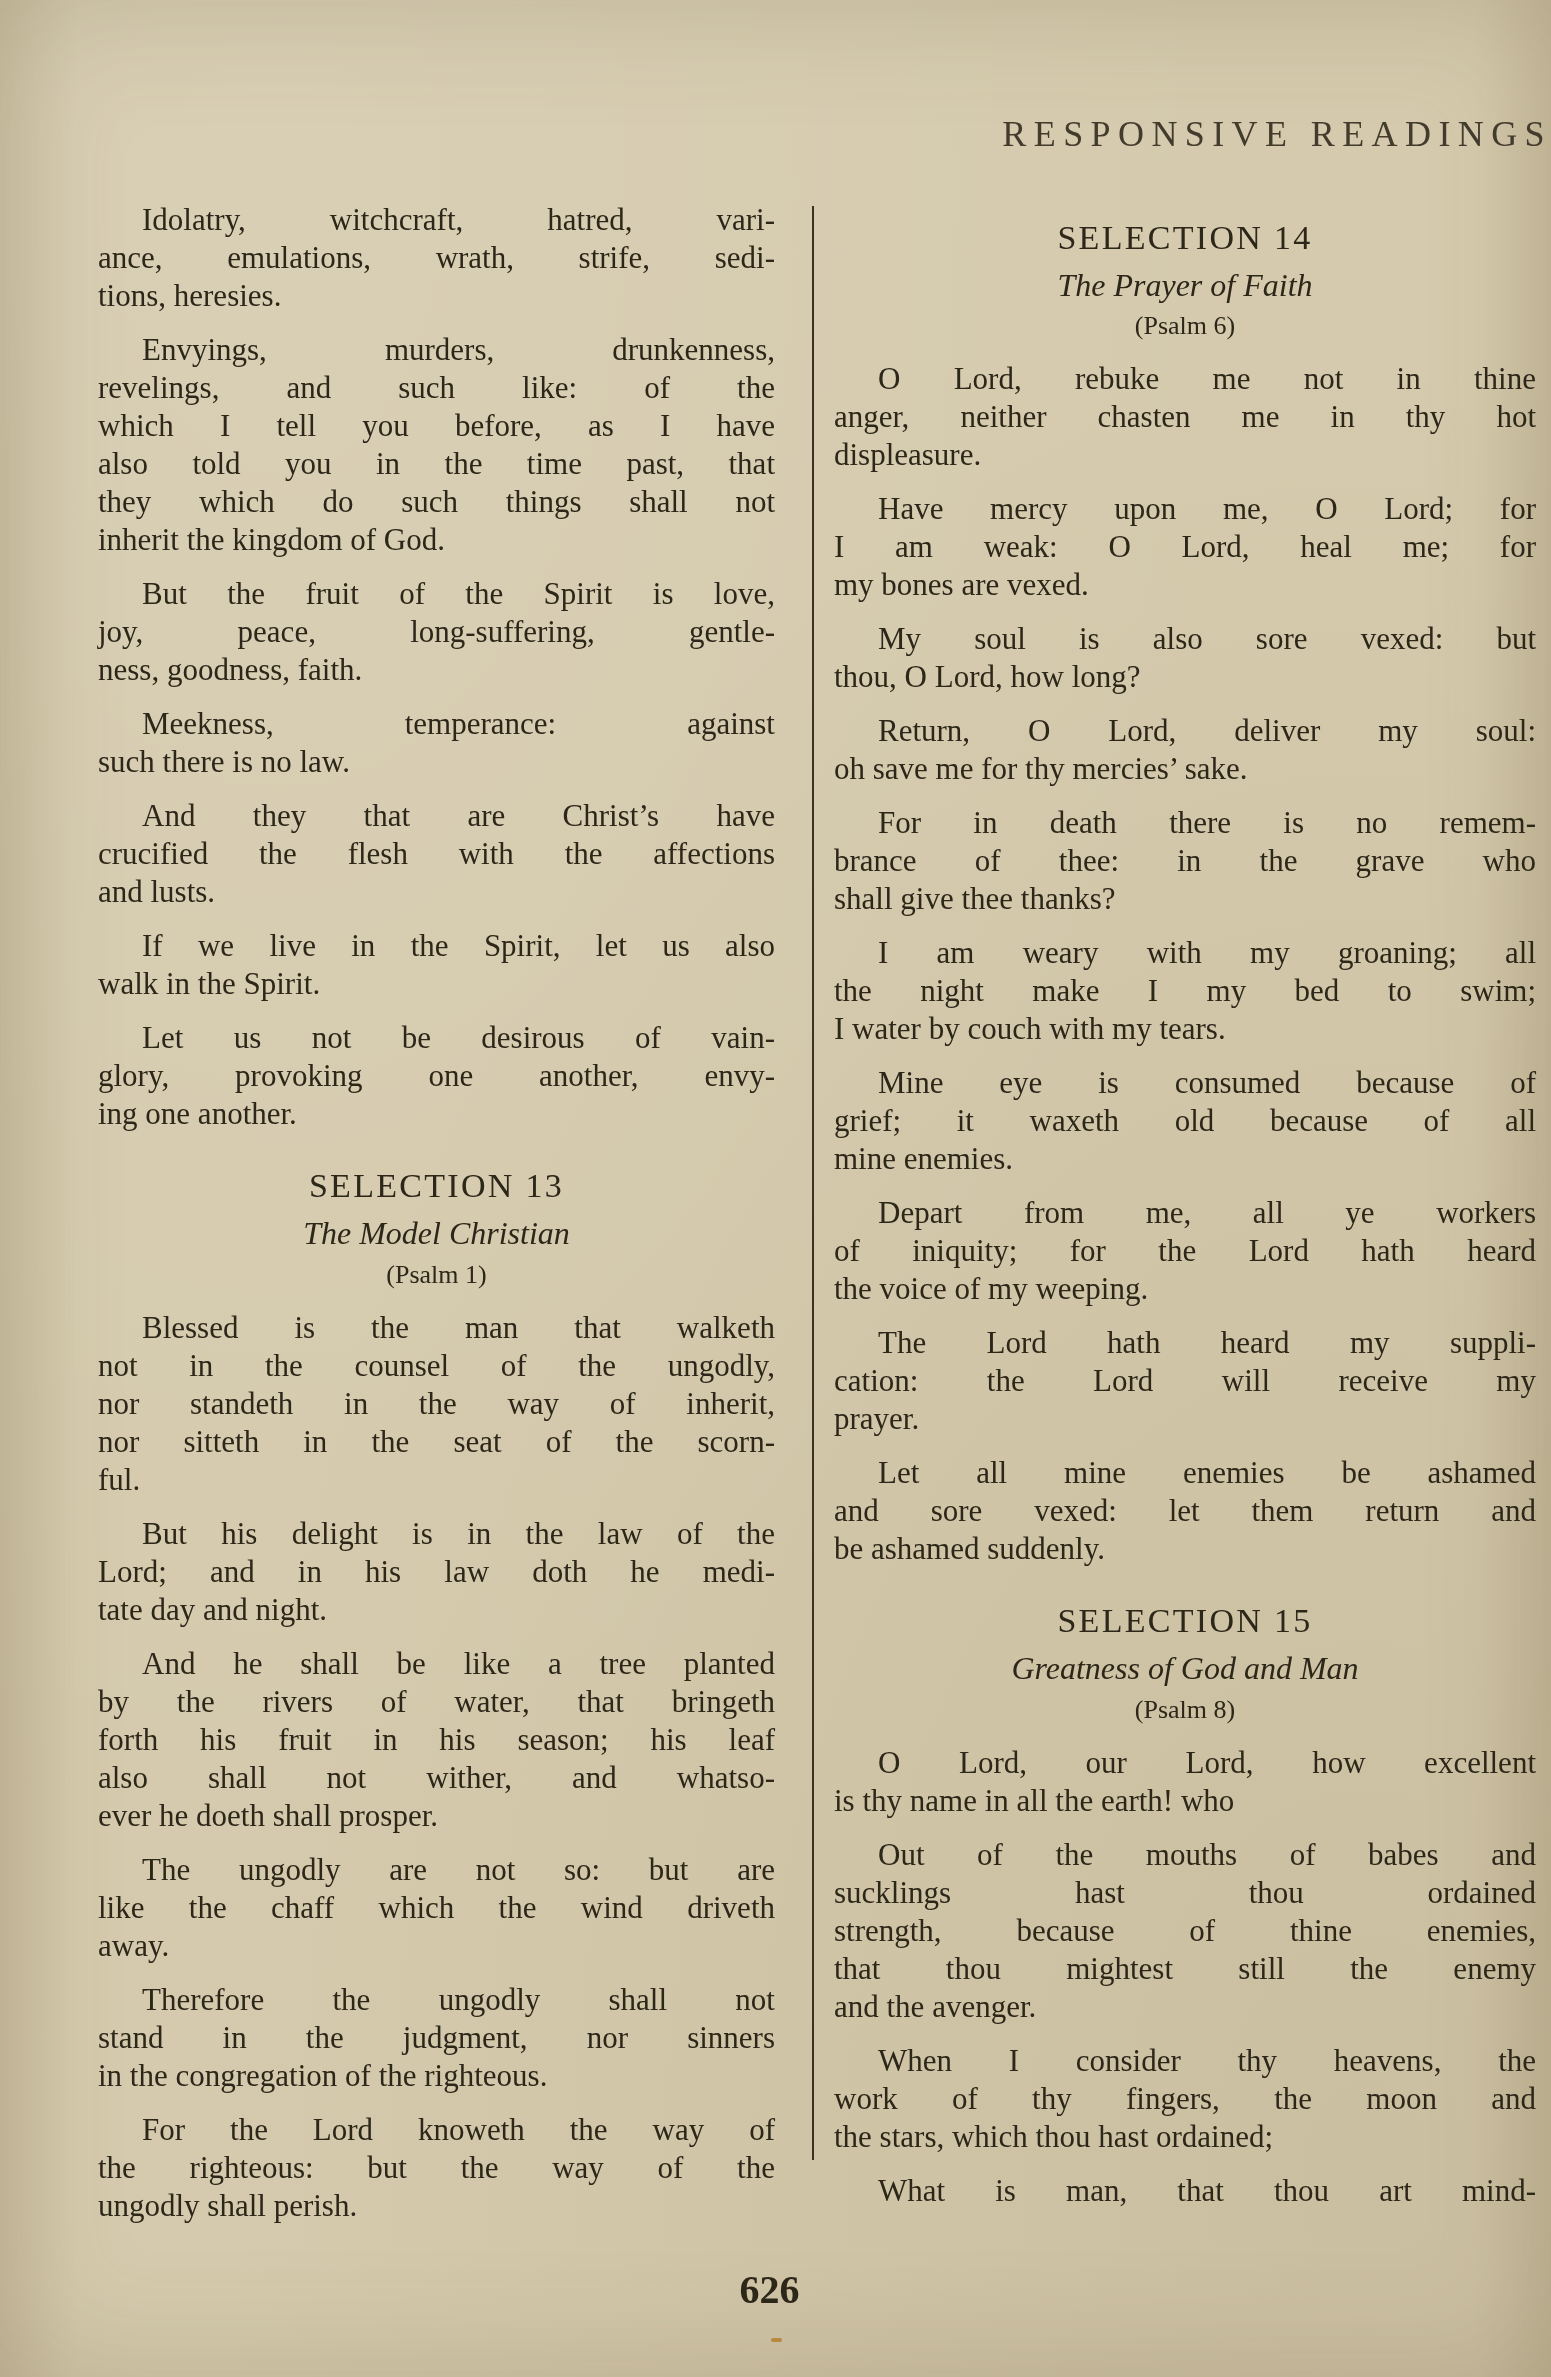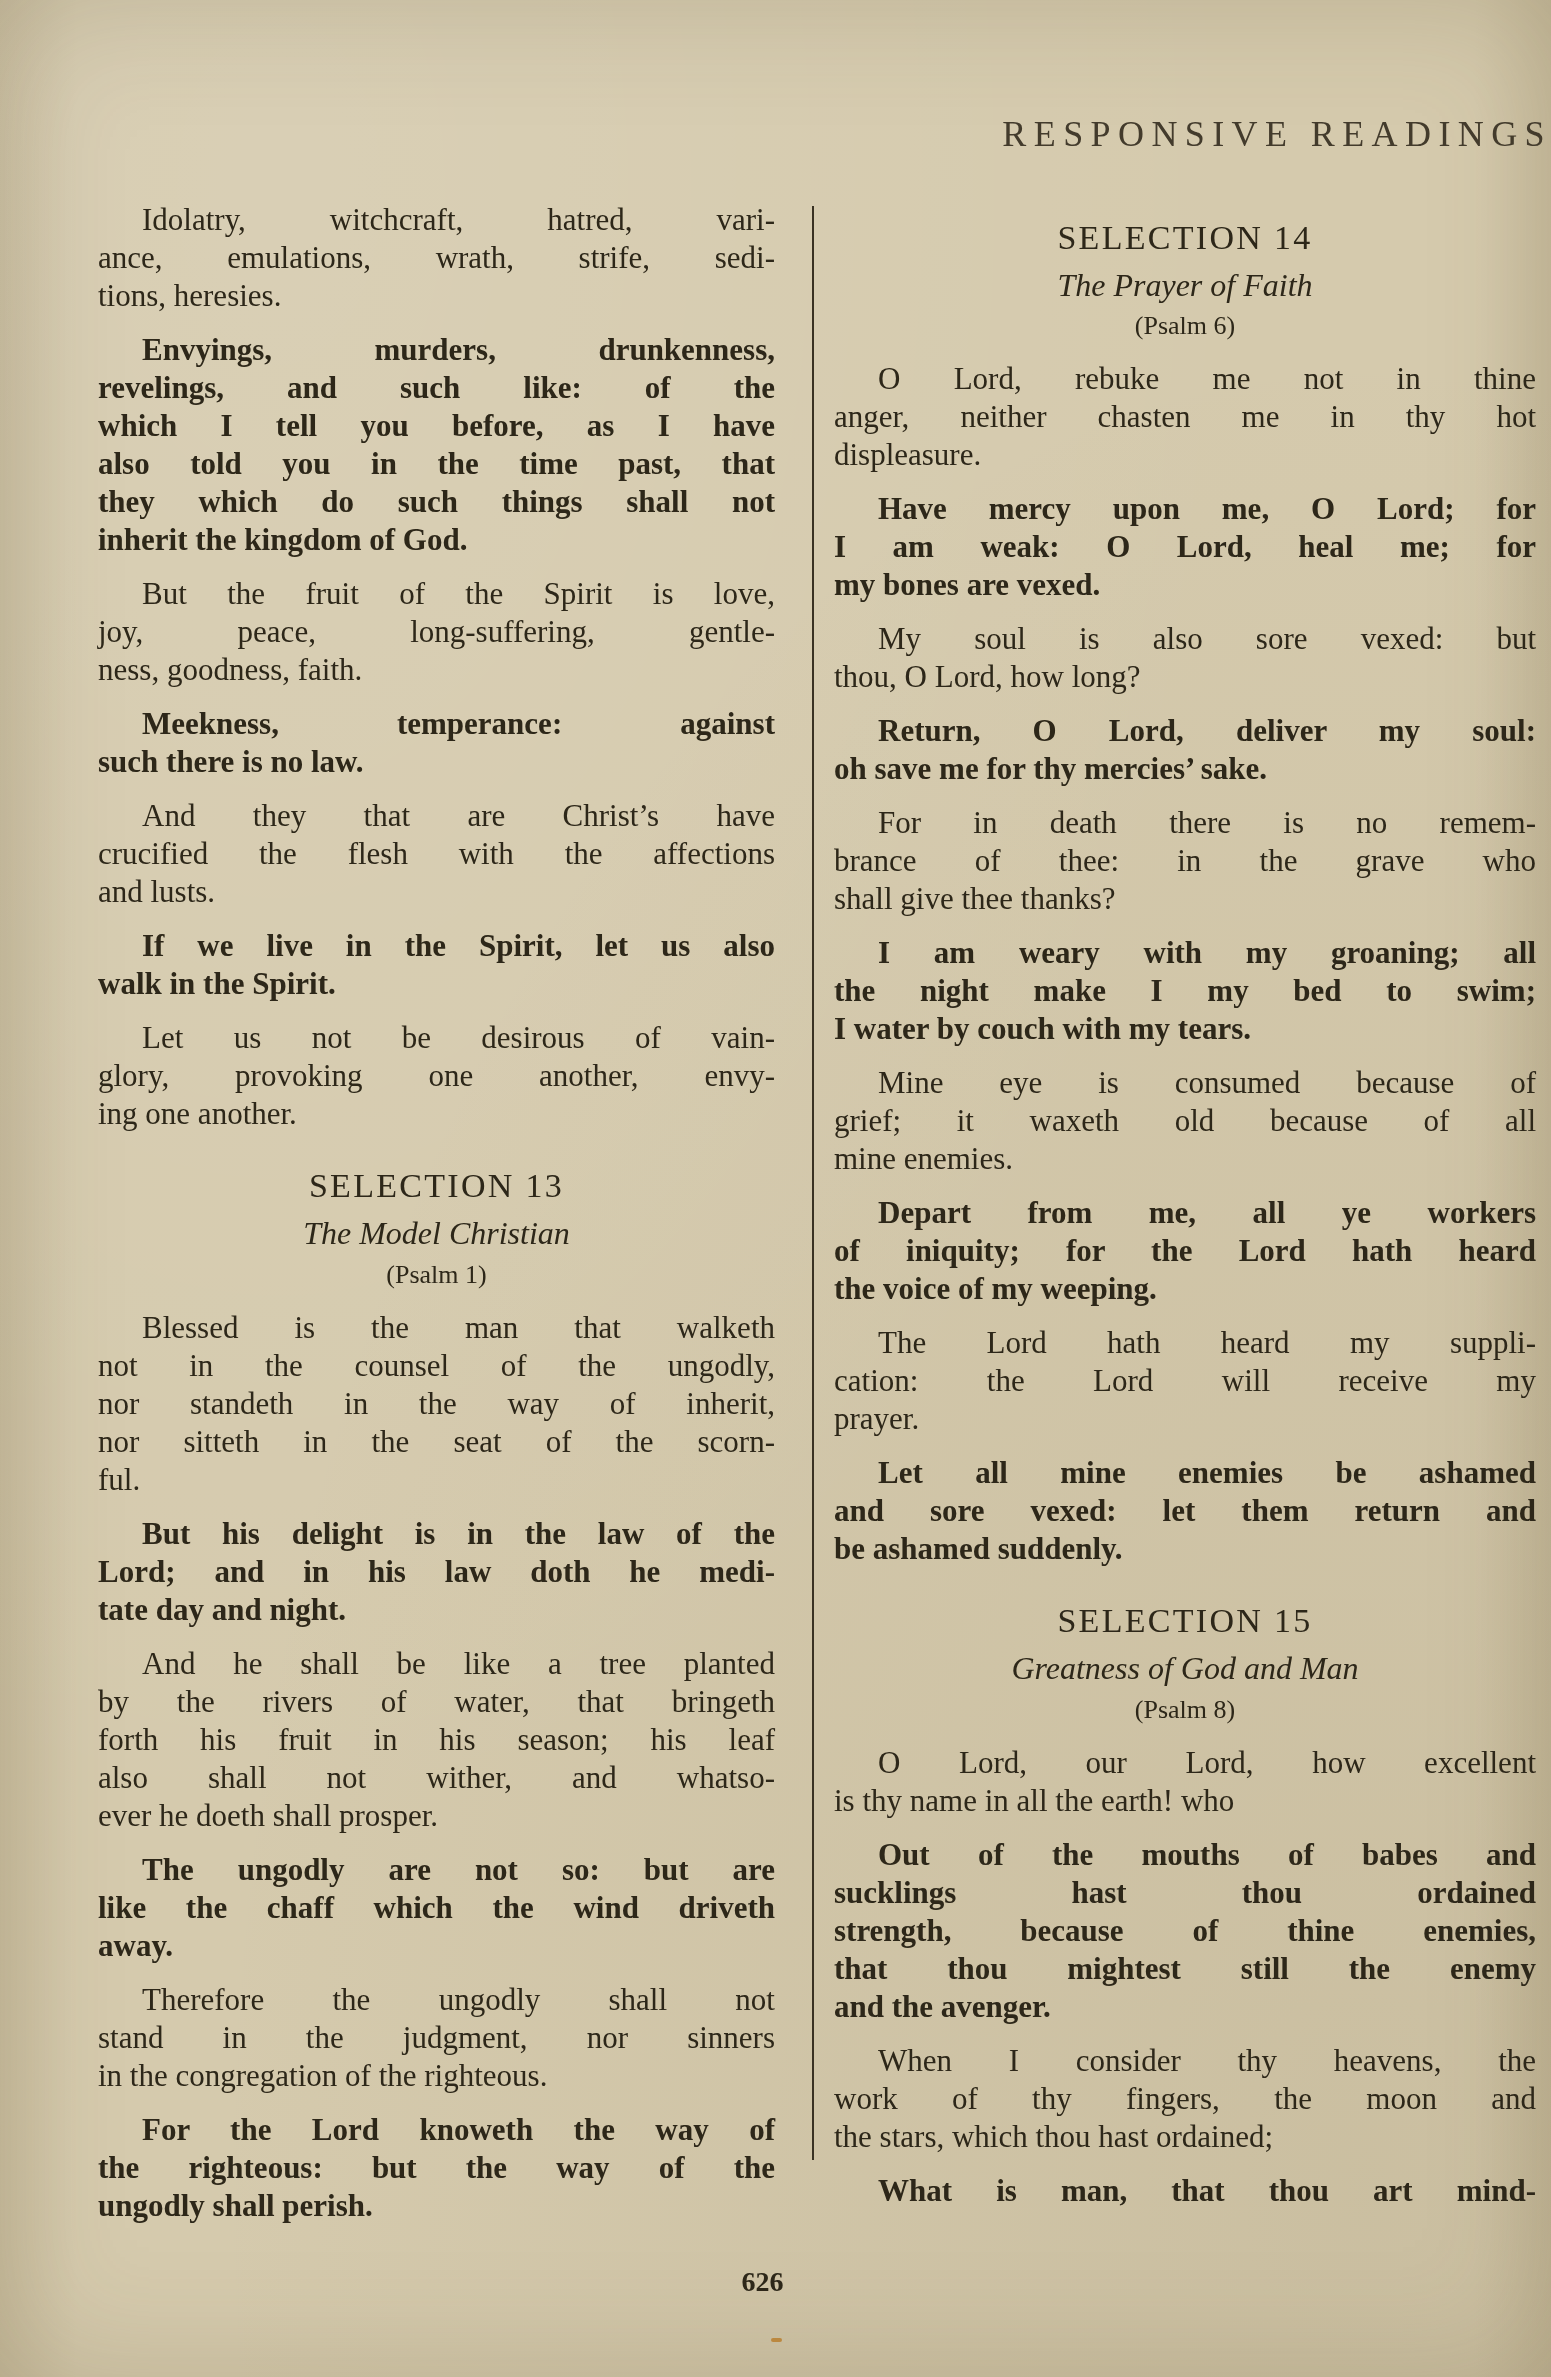--- a/index.html
+++ b/index.html
@@ -42,21 +42,21 @@
   .col { font-size: 31px; line-height: 38px; }
   .col-left  { width: 677px; }
   .col-right { width: 702px; margin-left: 59px; }
   .divider {
     position: absolute;
     top: 4.6px; left: 714px;
     width: 2.3px; height: 1954px;
     background: var(--rule);
   }
   .para { margin: 0 0 16px 0; }
-  .para.bold { font-weight: bold; }
+  .para.bold { font-weight: normal; }
   .para .line { text-align: justify; text-align-last: justify; }
   .para .line:first-child { text-indent: 44px; }
   .para .line:last-child { text-align-last: auto; }
   .para.force-just .line:last-child { text-align-last: justify; }
   .sel-heading {
     font-weight: normal;
     font-size: 34px; line-height: 42px;
     letter-spacing: 2.3px;
     text-align: center;
     margin: 32px 0 6.8px 0;
@@ -68,23 +68,23 @@
     text-align: center;
     margin: 0 0 6.8px 0;
   }
   .psalm-ref {
     font-size: 26px; line-height: 32px;
     text-align: center;
     margin: 0 0 18px 0;
   }
   .page-number {
     position: absolute;
-    top: 2266px; left: 4px; width: 1517px;
-    text-align: center;
-    font-size: 28px;
+    top: 2266px; left: 11px; width: 1517px;
+    text-align: center;
+    font-size: 40px;
     font-weight: bold;
   }
   .stain {
     position: absolute;
     top: 2338px; left: 771px;
     width: 11.4px; height: 4px;
     border-radius: 2.3px;
     background: #b87f2e;
     opacity: 0.85;
   }

